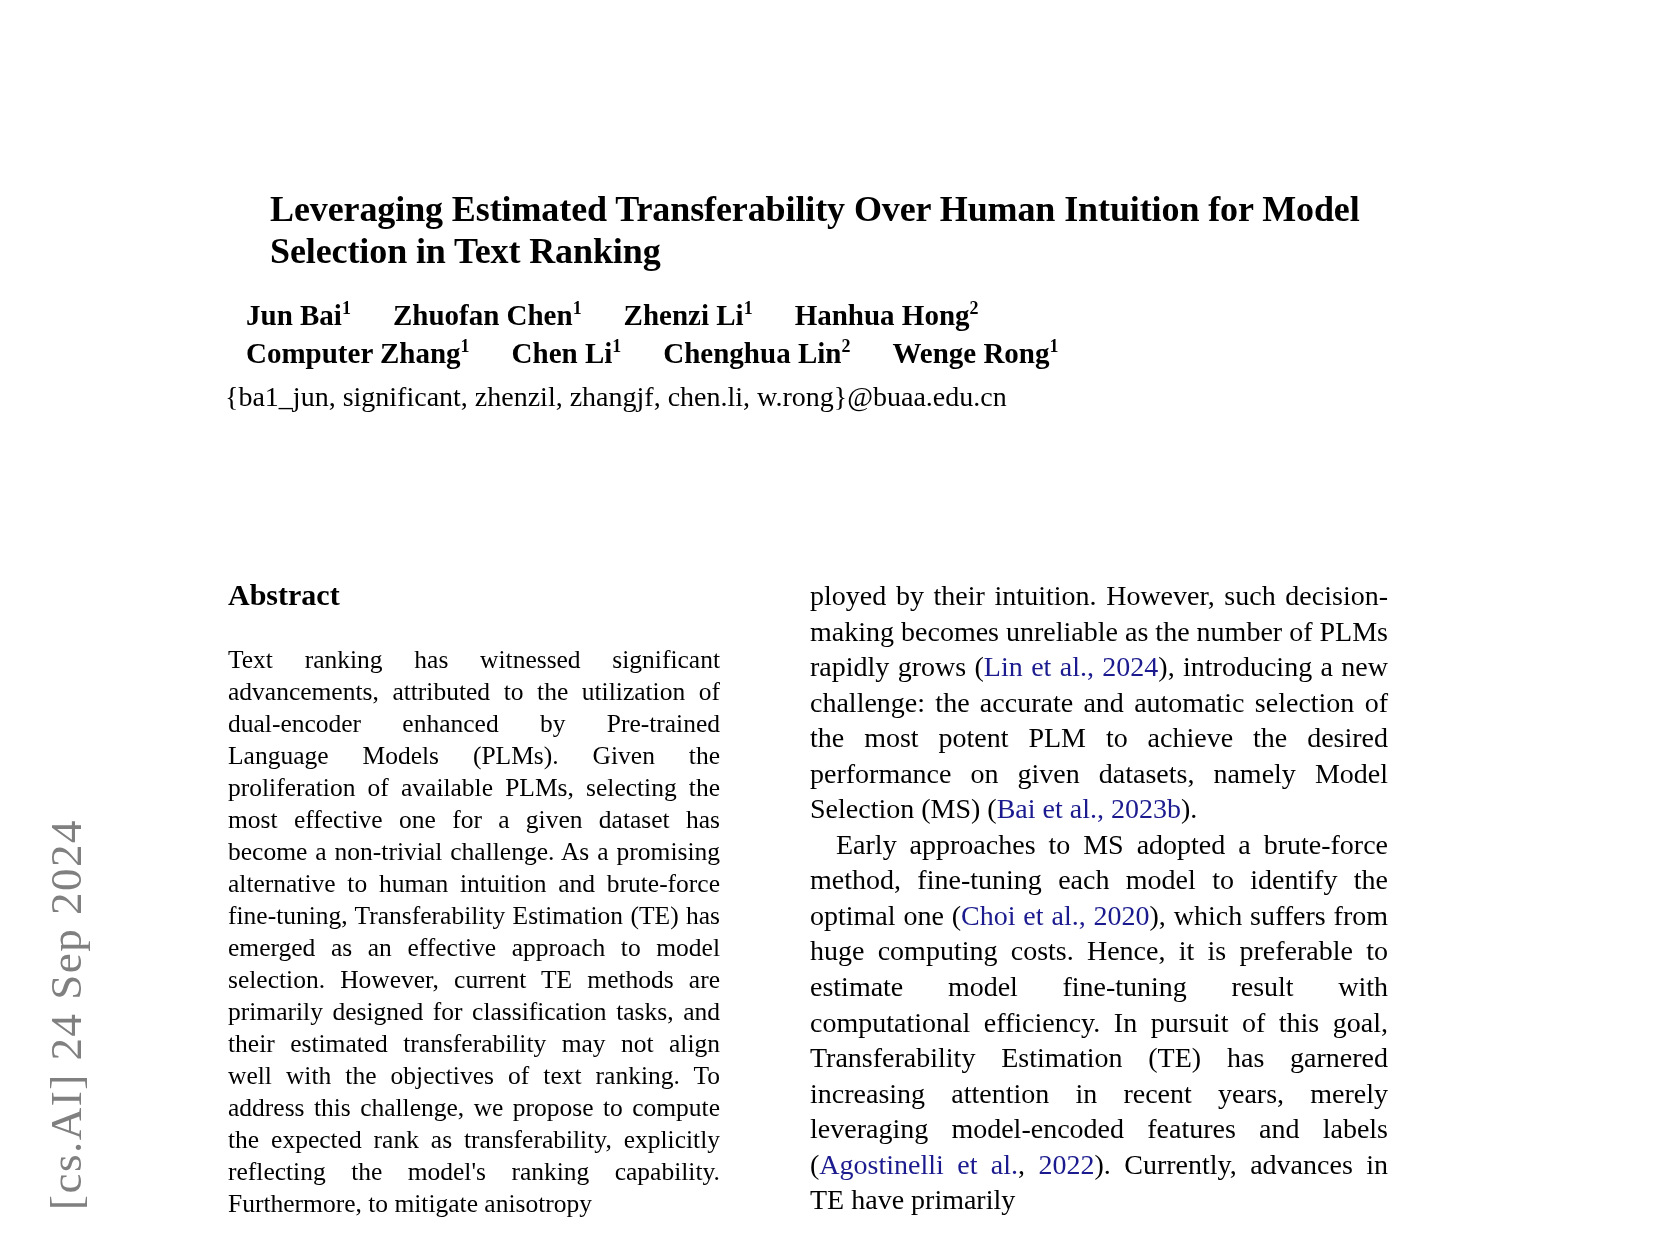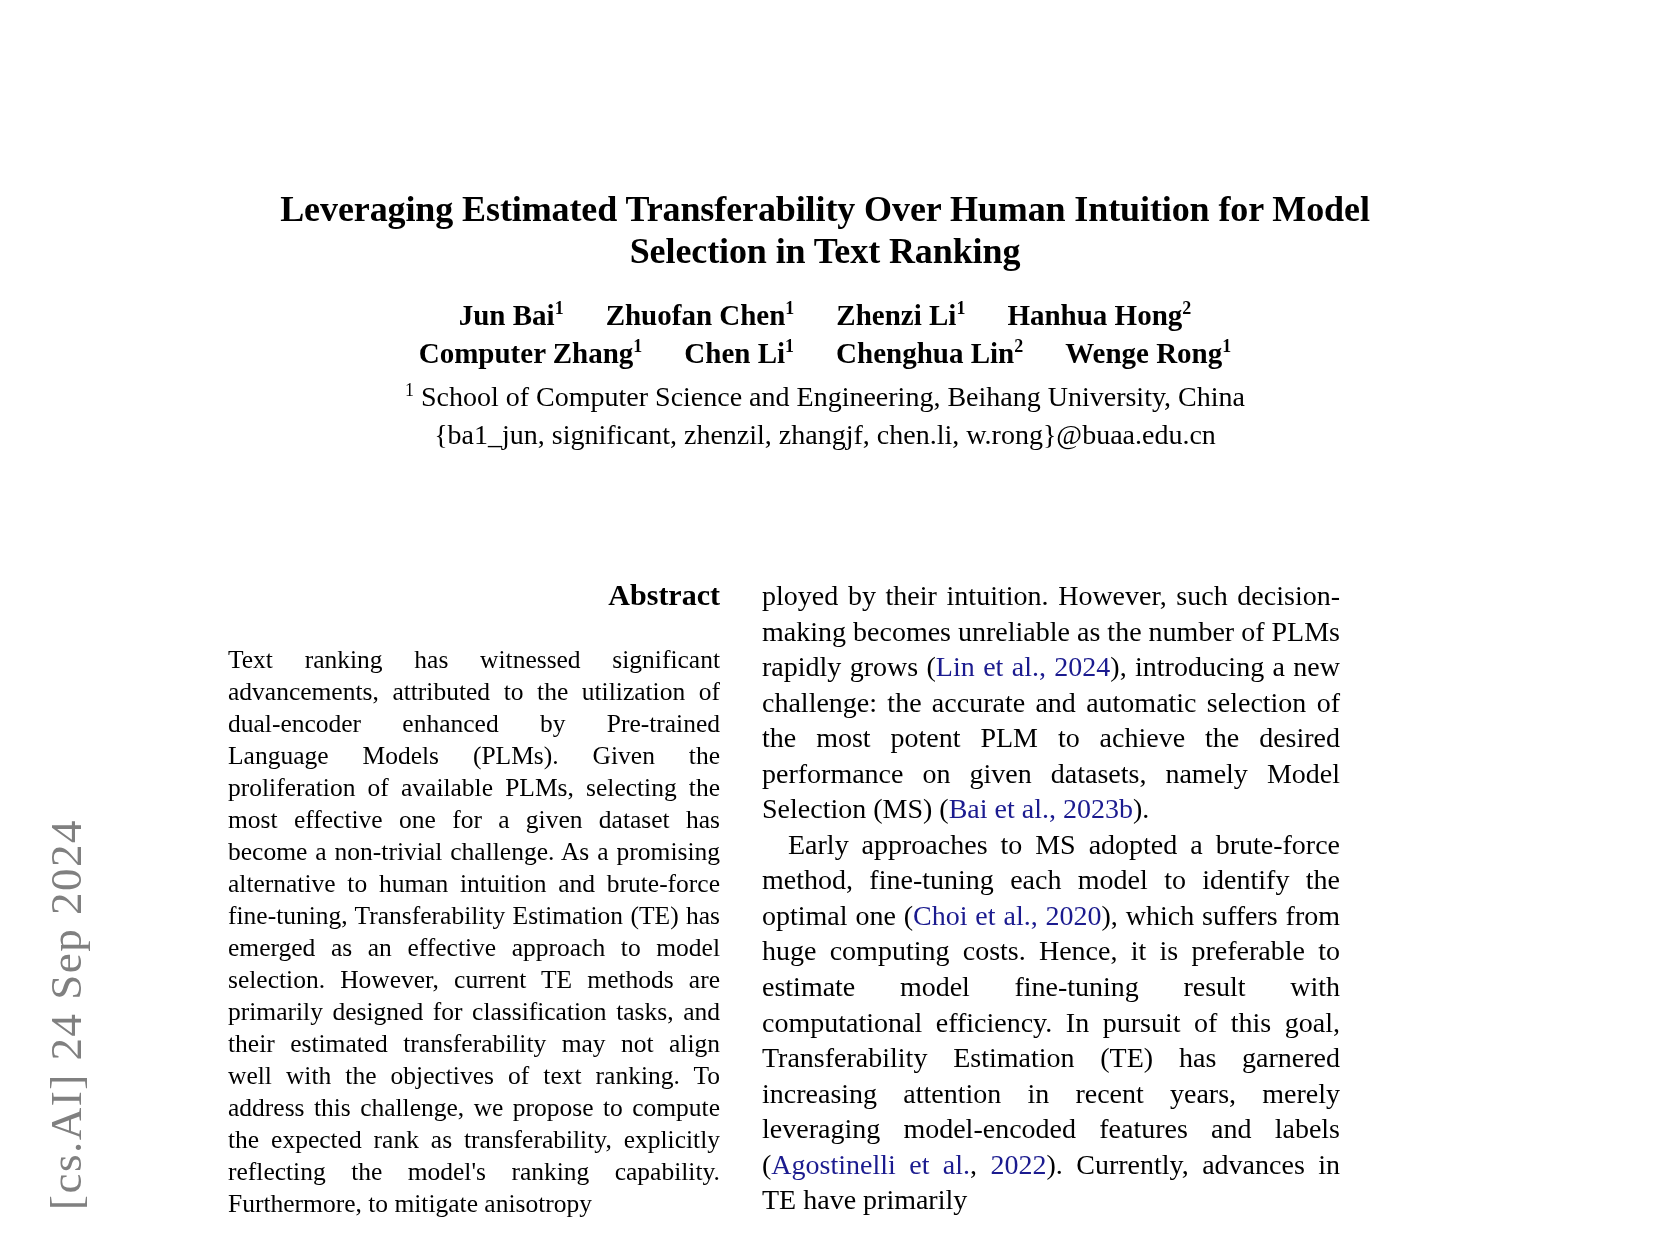--- a/index.html
+++ b/index.html
@@ -40,21 +40,20 @@
     top: 0;
     width: 1654px;
     height: 1241px;
   }
 
   #masthead {
     position: absolute;
     left: 225px;
     top: 188px;
     width: 1200px;
-    text-align: center;
   }
 
   #paper-title {
     font-size: 36px;
     font-weight: bold;
     line-height: 1.18;
     letter-spacing: -0.1px;
     margin: 0 auto;
     width: 1110px;
   }
@@ -99,29 +98,29 @@
 
   
   #col-left {
     position: absolute;
     left: 228px;
     top: 578px;
     width: 492px;
   }
   #col-right {
     position: absolute;
-    left: 762px;
+    left: 810px;
     top: 578px;
     width: 578px;
   }
 
   #abstract-heading {
     font-size: 30px;
     font-weight: bold;
-    text-align: right;
+    text-align: left;
     margin: 0 0 32px 0;
   }
 
   .body-par {
     font-size: 25.5px;
     line-height: 1.255;
     text-align: justify;
     text-justify: inter-word;
     hyphens: none;
     margin: 0;
@@ -146,21 +145,20 @@
     <div id="authors">
       <span class="author-row">
         <span class="author"><span>Jun Bai</span><sup>1</sup></span><span class="author"><span>Zhuofan Chen</span><sup>1</sup></span><span class="author"><span>Zhenzi Li</span><sup>1</sup></span><span class="author"><span>Hanhua Hong</span><sup>2</sup></span>
       </span>
       <span class="author-row">
         <span class="author"><span>Computer Zhang</span><sup>1</sup></span><span class="author"><span>Chen Li</span><sup>1</sup></span><span class="author"><span>Chenghua Lin</span><sup>2</sup></span><span class="author"><span>Wenge Rong</span><sup>1</sup></span>
       </span>
     </div>
 
     <div id="affiliations">
-      <span class="affil-line"><sup>1</sup> <span>School of Computer Science and Engineering, Beihang University, China</span></span>
     </div>
 
     <div id="emails">
       <span class="email-line">{ba1_jun, significant, zhenzil, zhangjf, chen.li, w.rong}@buaa.edu.cn</span>
     </div>
 
   </div>
 
   <div id="col-left">
     <div id="abstract-heading">Abstract</div>

